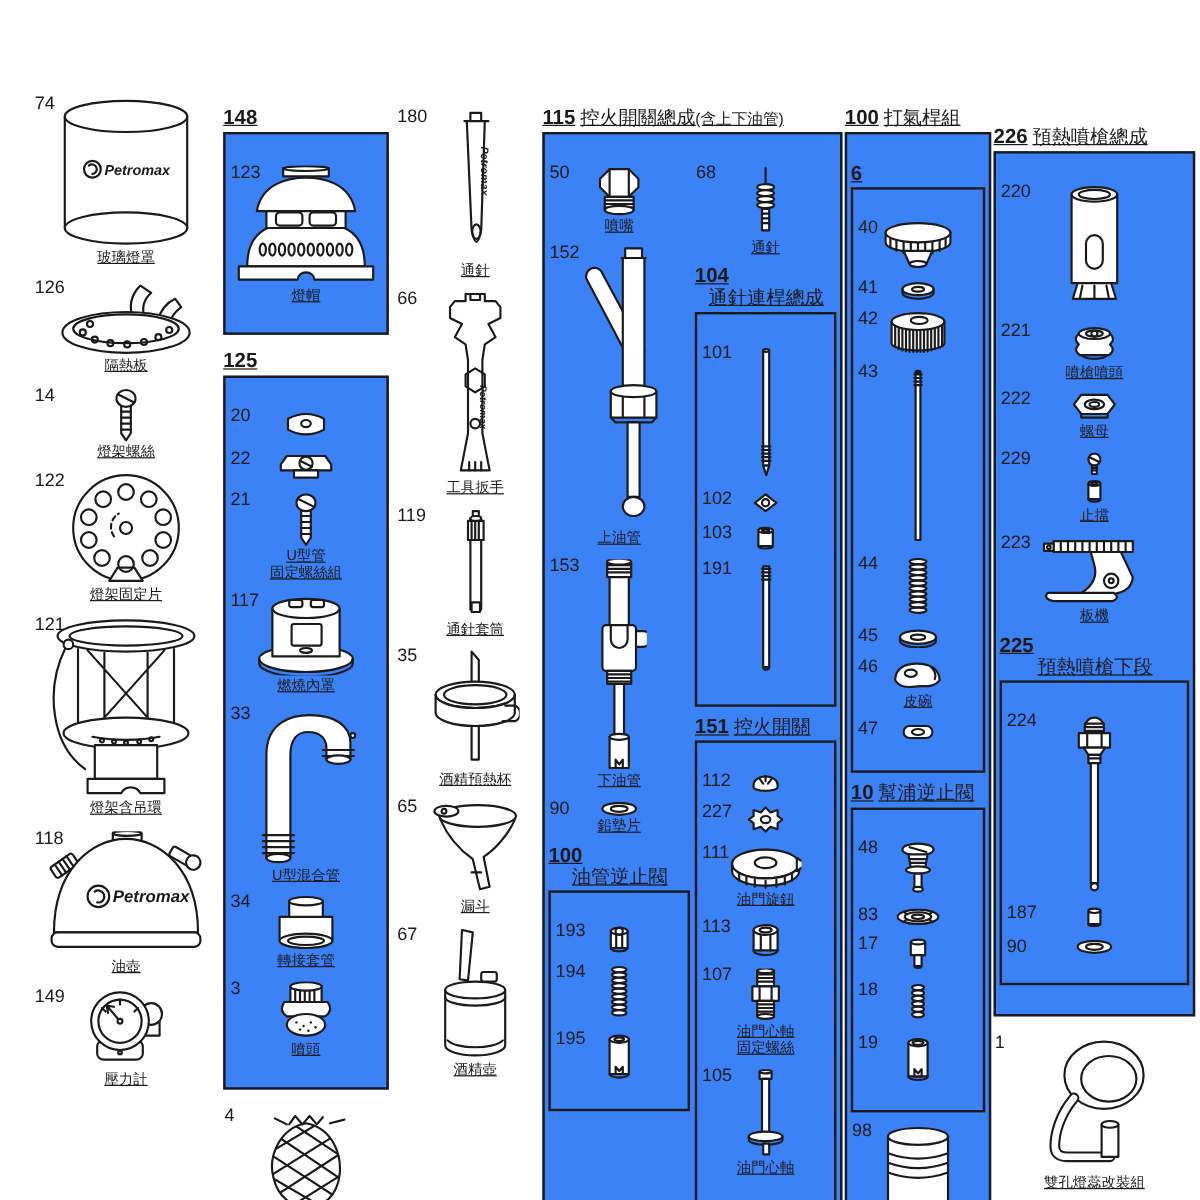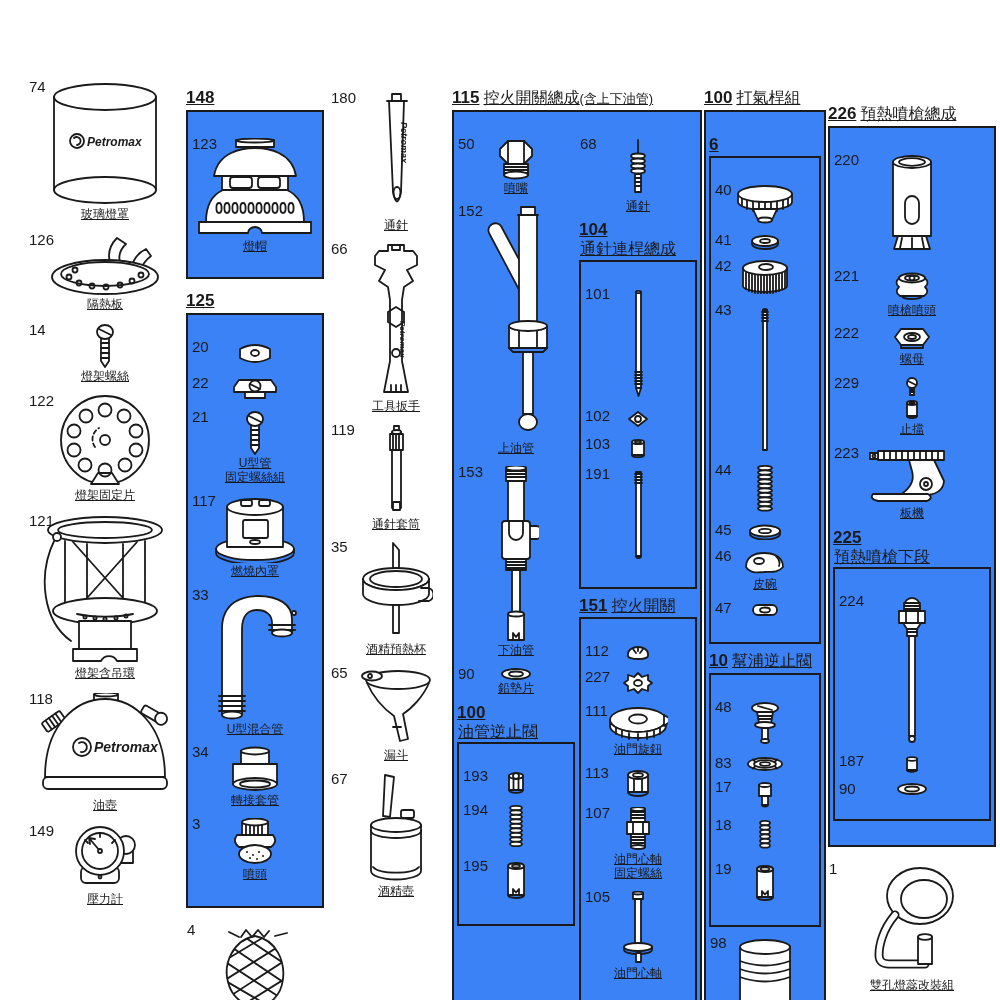--- a/index.html
+++ b/index.html
@@ -16,21 +16,21 @@
   .c0 .part{margin:5px 0;}
   .pnum{position:absolute;left:1px;top:0;font-size:15px;line-height:1;}
   .picon{display:block;}
   .picon svg{display:block;margin:0 auto;}
   .plabel{font-size:12px;line-height:1.15;white-space:pre-line;margin-top:2px;text-decoration:underline;}
   .group{margin:3px 0 10px 0;}
   .ghead{margin-bottom:2px;line-height:1.1;text-decoration:underline;}
   .gnum{font-weight:bold;font-size:17px;margin-right:4px;}
   .gtitle{font-size:16px;}
   .gsuffix{font-size:13px;}
-  .ghead.stacked .gtitle{display:block;margin-left:1px;}
+  .ghead.stacked .gtitle{display:block;margin-left:1px;text-align:center;}
   .gbox{border:2px solid #1a1a1a;padding:20px 3px;display:flex;flex-direction:column;background:#3b82f6;}
   .gbox .group{margin:4px 0;}
   .gcols{display:flex;gap:4px;}
   .gcol{flex:1;display:flex;flex-direction:column;}
 </style>
 </head>
 <body>
 
 <div class="diagram">
   <div class="col c0">

